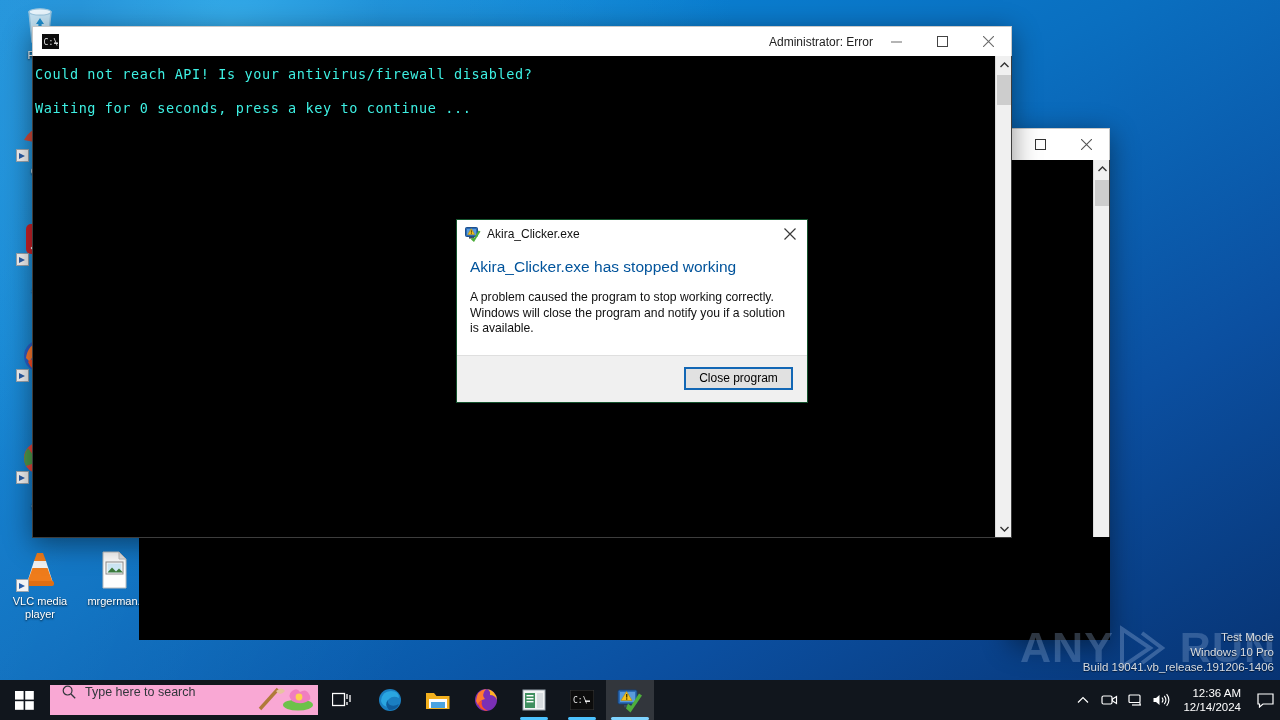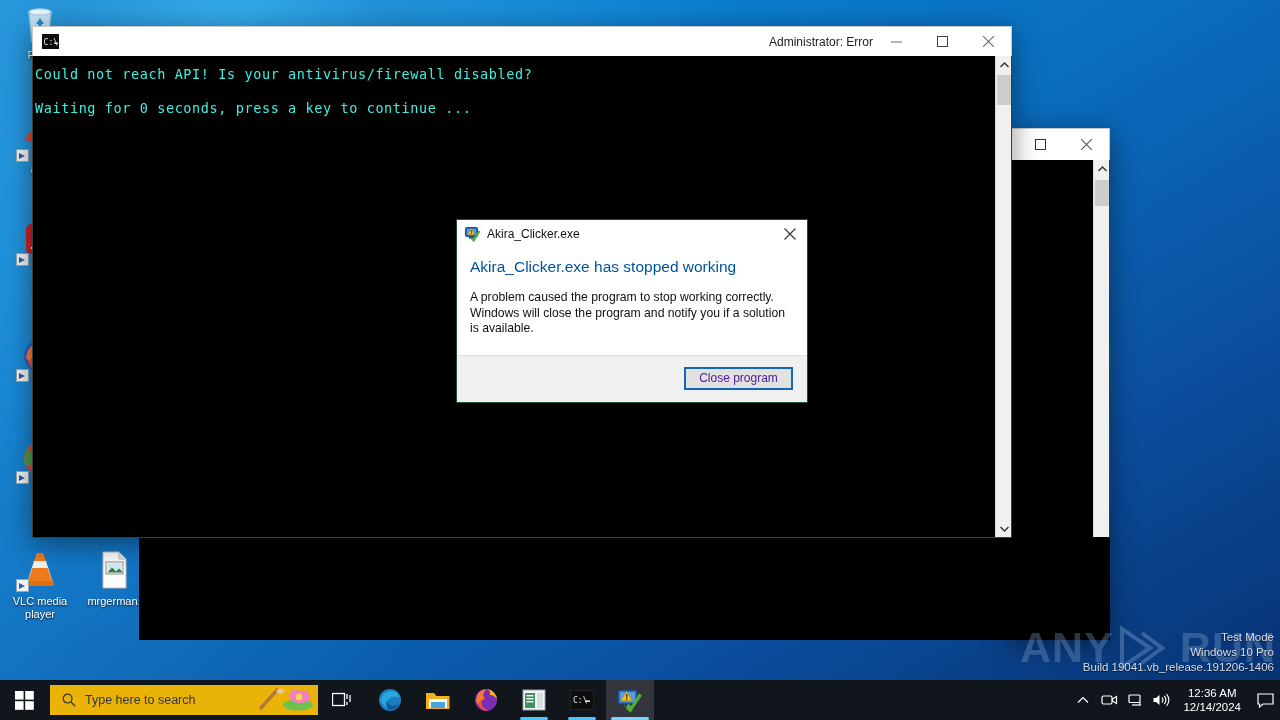--- a/index.html
+++ b/index.html
@@ -77,39 +77,39 @@
   #errdlg .dlg-main{background:#fff;padding:4px 13px 18px 13px;}
   #errdlg .dlg-head{color:#00539b;font-size:15.5px;margin:6px 0 14px 0;}
   #errdlg .dlg-body{color:#101010;font-size:12.2px;line-height:15.6px;}
   #errdlg .dlg-foot{
     border-top:1px solid #dfdfdf;background:#f0f0f0;padding:11px 14px 12px;
     display:flex;justify-content:flex-end;
   }
   .btn-primary{
     min-width:109px;height:23px;background:#e1e1e1;
     border:1px solid #1267b5;outline:1px solid #1267b5;outline-offset:-2px;
-    font-size:12px;color:#4c1d95;font-family:"Liberation Sans", sans-serif;cursor:default;
+    font-size:12px;color:#000000;font-family:"Liberation Sans", sans-serif;cursor:default;
   }
   
   #taskbar{
     position:absolute;left:0;bottom:0;width:1280px;height:40px;
     background:#11161d;display:flex;align-items:center;
   }
   #startbtn{width:48px;height:40px;display:flex;align-items:center;justify-content:center;}
   #searchbox{
-    width:268px;height:30px;background:#eab308;display:flex;align-items:center;margin-left:2px;position:relative;
+    width:268px;height:30px;background:#f9a8d4;display:flex;align-items:flex-start;margin-left:2px;position:relative;
   }
   #searchbox .ph{font-size:12.5px;color:#31363b;margin-left:9px;}
   .tb-item{width:48px;height:40px;display:flex;align-items:center;justify-content:center;position:relative;}
   .tb-item.active{background:rgba(255,255,255,.14);}
   .tb-item .underline{position:absolute;bottom:0;height:3px;width:28px;background:#4cc2ff;border-radius:2px;}
   .tb-item.active .underline{width:38px;background:#7fd3ff;}
   #tray{margin-left:auto;display:flex;align-items:center;height:40px;color:#fff;}
   #tray .tico{width:26px;height:40px;display:flex;align-items:center;justify-content:center;}
-  #clock{font-size:11.5px;line-height:14px;text-align:center;color:#fff;padding:0 9px;}
+  #clock{font-size:11.5px;line-height:14px;text-align:right;color:#fff;padding:0 9px;}
   #actioncenter{width:30px;height:40px;display:flex;align-items:center;justify-content:center;}
   
   #testmode{
     position:absolute;right:6px;bottom:45px;text-align:right;
     color:#d8dde3;font-size:11.5px;line-height:15px;
     text-shadow:0 1px 1px rgba(0,0,0,.6);
   }
   #anyrun{
     position:absolute;right:4px;bottom:48px;
     font-family:Liberation Sans, sans-serif;font-weight:bold;font-size:43px;

